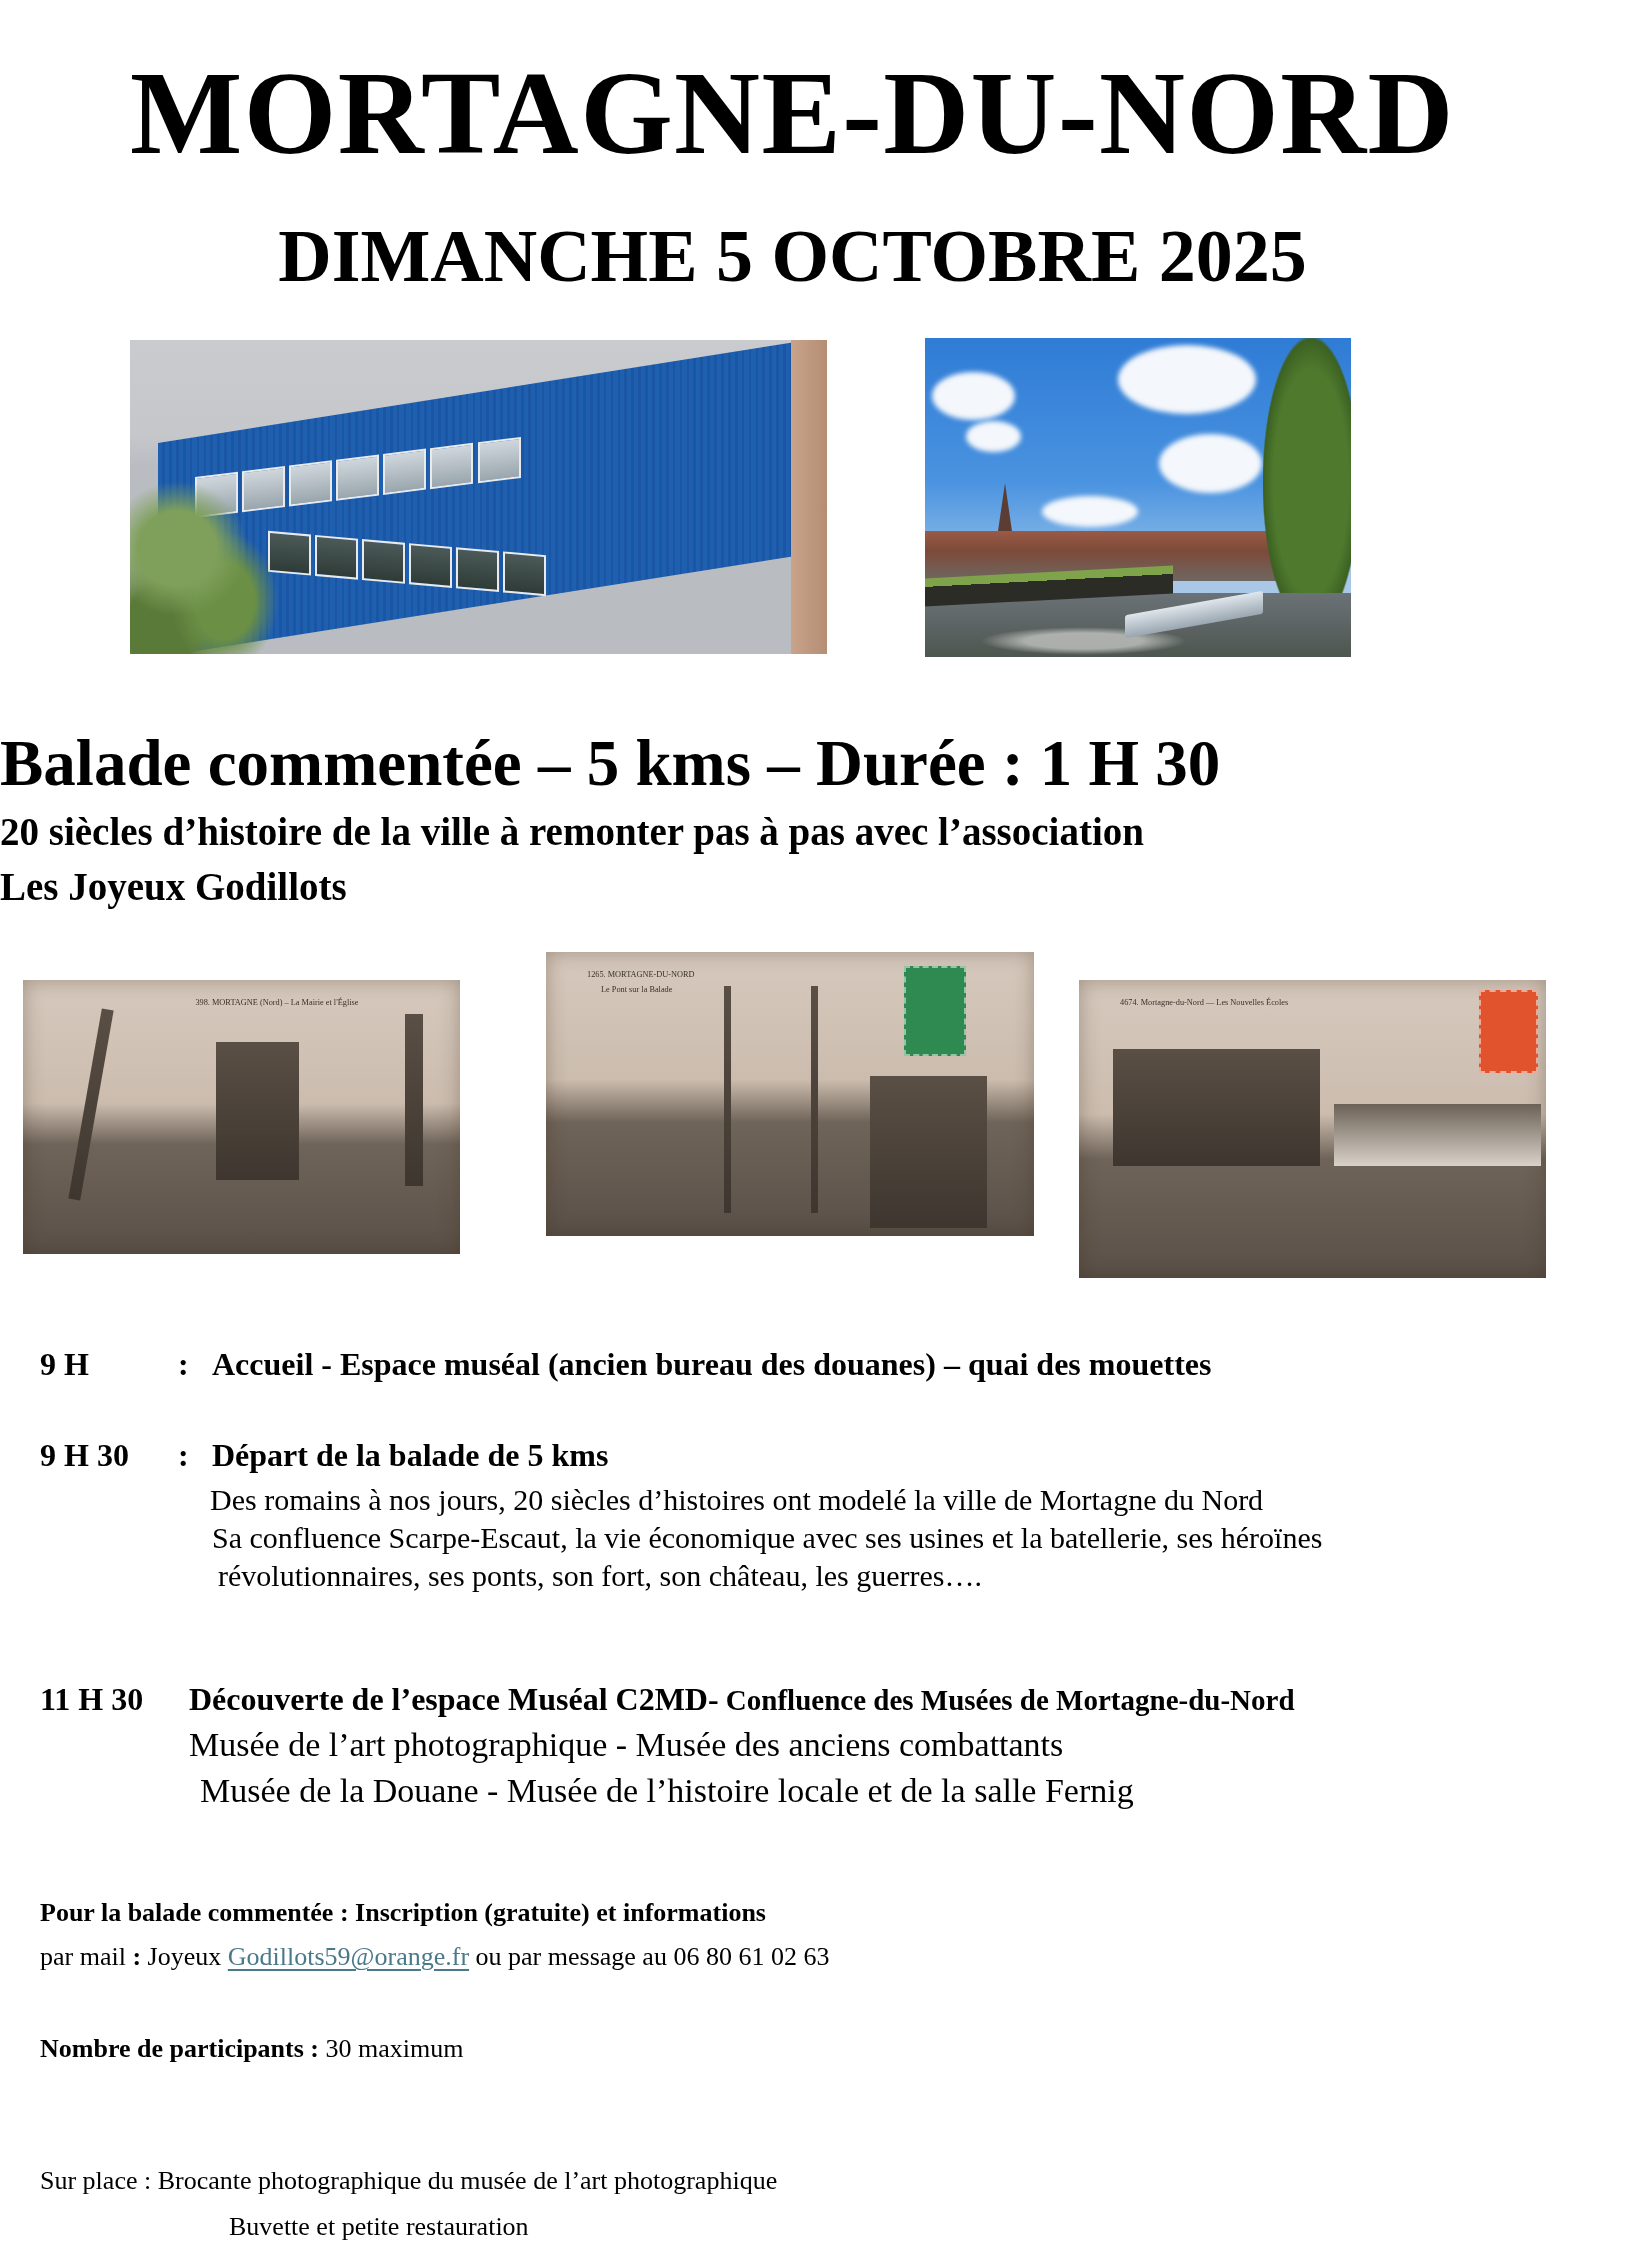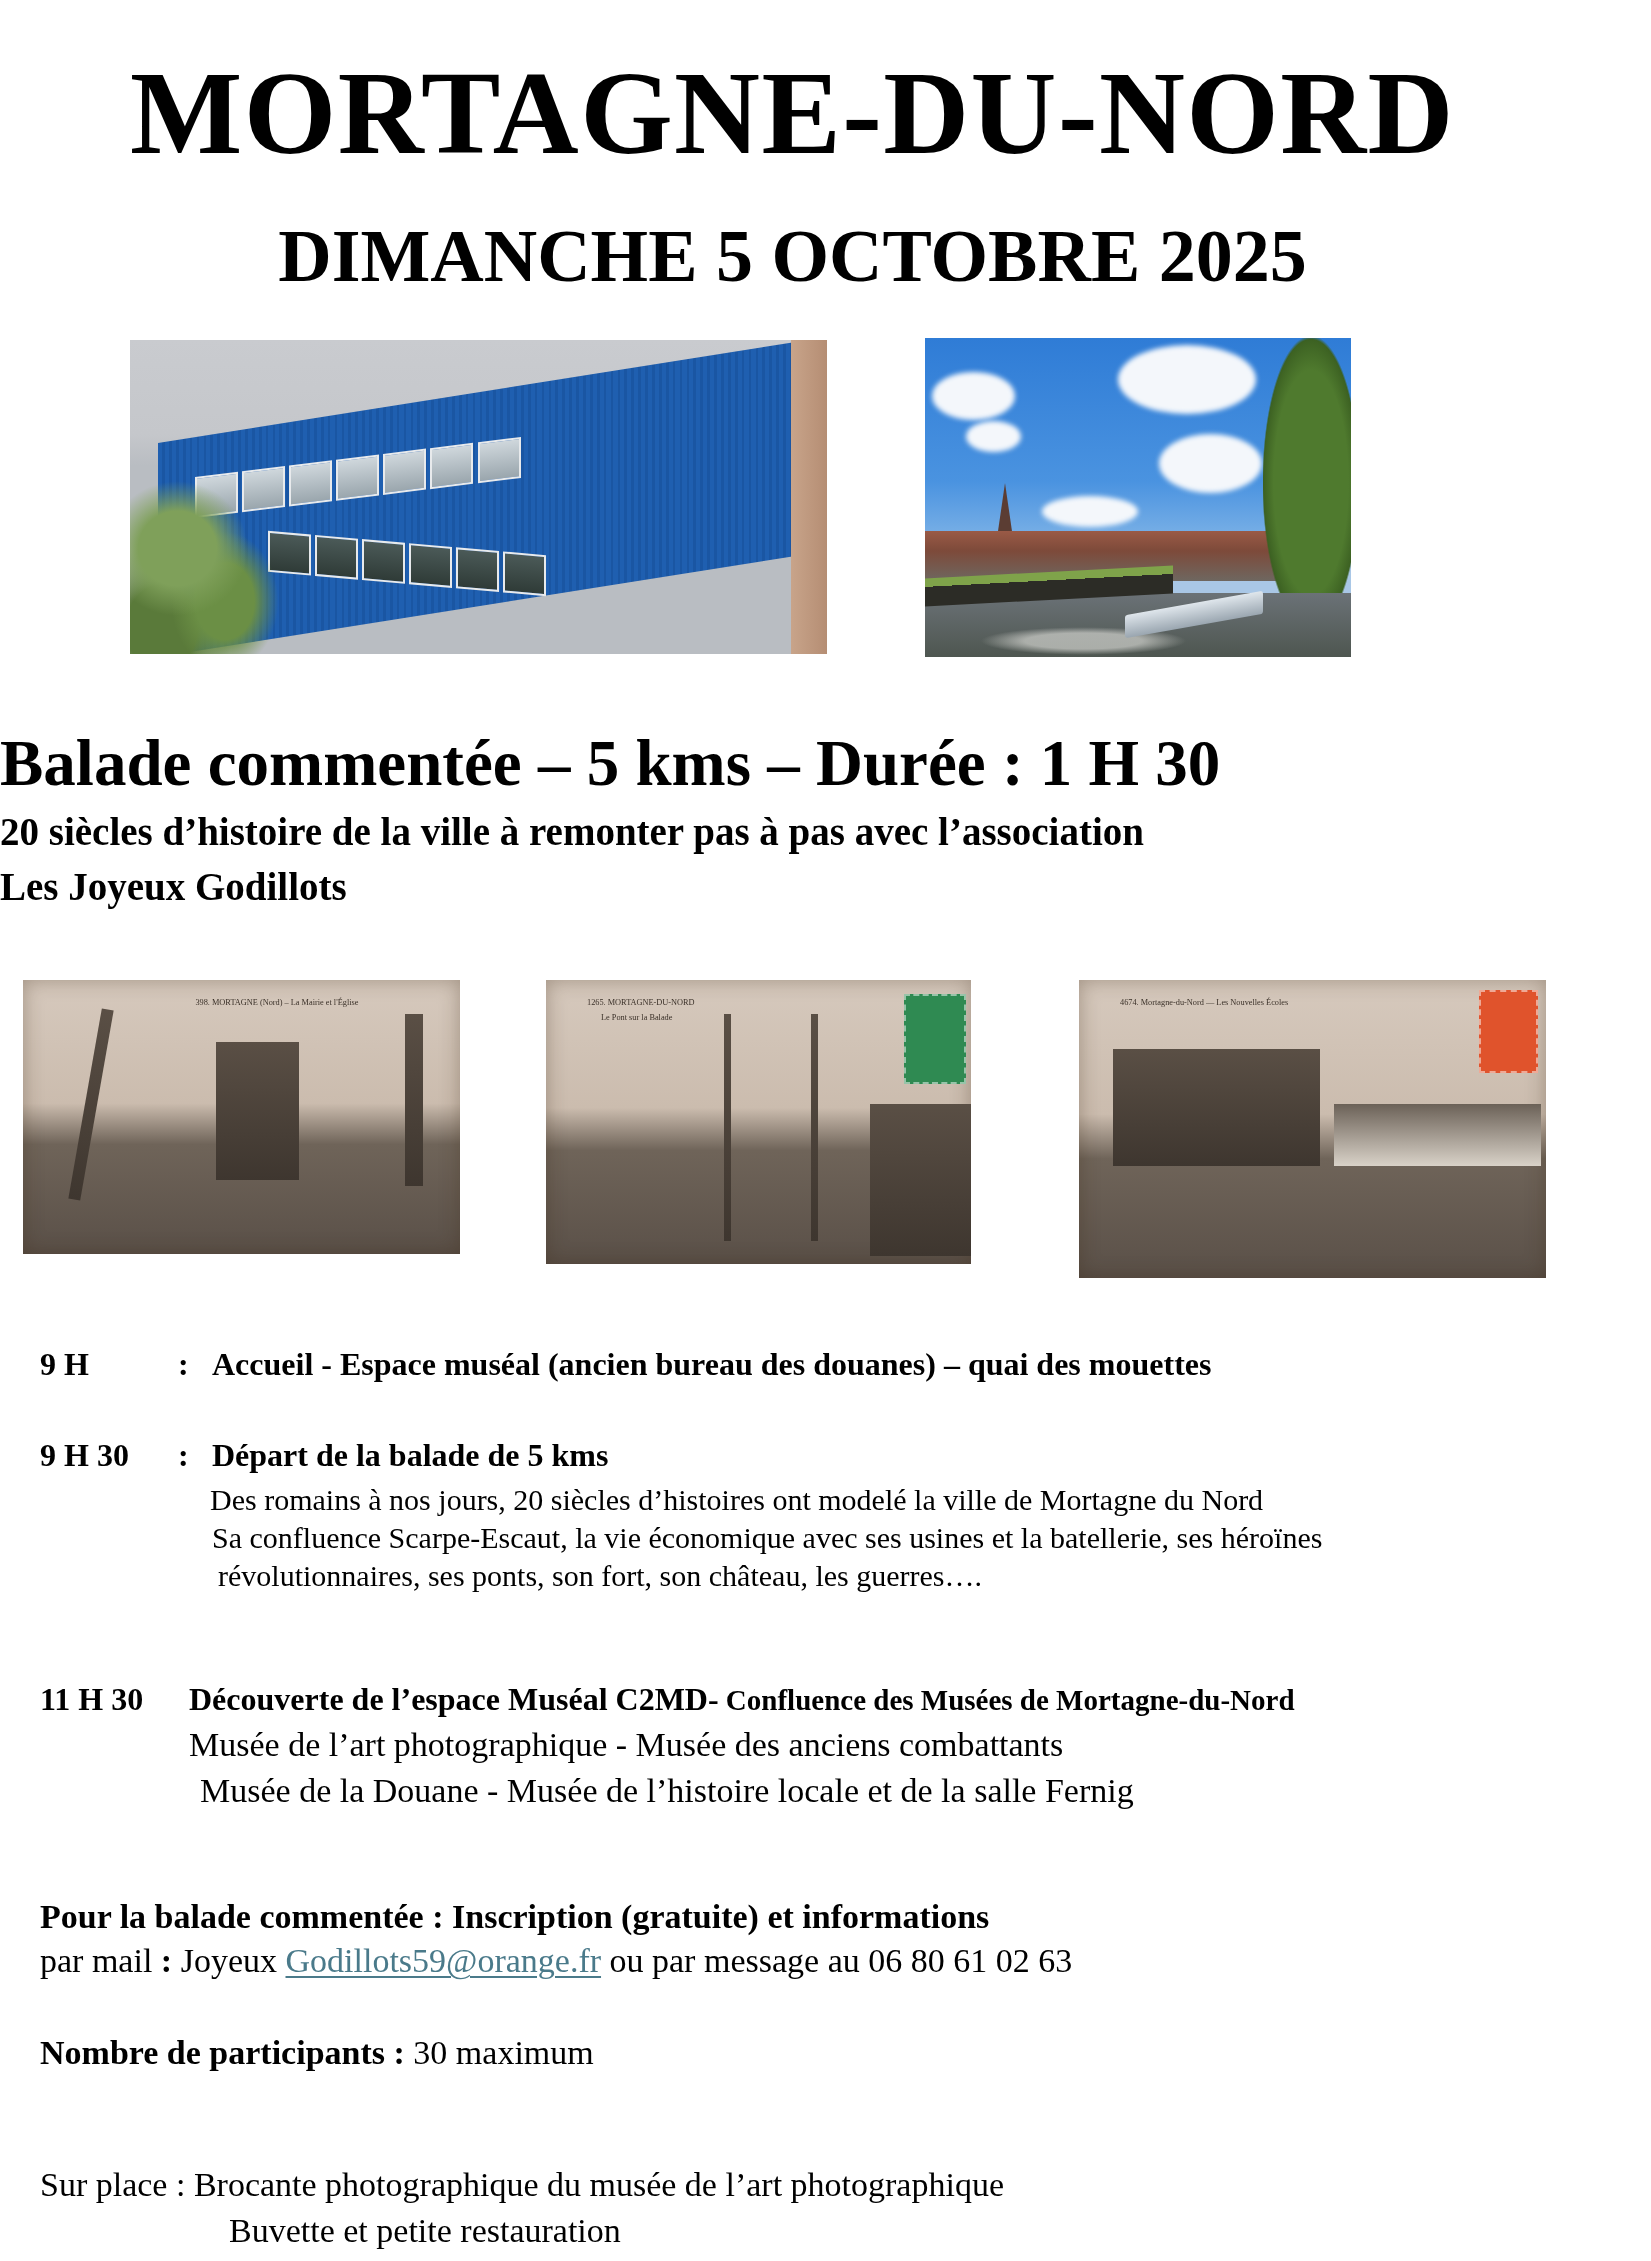--- a/index.html
+++ b/index.html
@@ -44,21 +44,21 @@
   #walk-sub1 { top: 812px; font-size: 39px; font-weight: bold; line-height: 1; }
   #walk-sub2 { top: 867px; font-size: 39px; font-weight: bold; line-height: 1; }
 
   
   .postcard { position: absolute; background: linear-gradient(180deg,#d6c9bd 0%,#cbbcae 45%,#6f6459 60%,#5a5048 100%); box-shadow: inset 0 0 20.7px rgba(60,40,20,0.35); overflow: hidden; }
   .postcard .caption { position: absolute; top: 18px; font-size: 8.3px; font-family: "Liberation Serif", serif; color: #3a3028; white-space: nowrap; }
   .postcard .caption-2 { position: absolute; top: 33px; font-size: 8.3px; color: #3a3028; white-space: nowrap; }
   .postcard .stamp { position: absolute; width: 62px; height: 90px; border: 2.1px dashed rgba(255,255,255,0.5); }
   .postcard .building { position: absolute; background: linear-gradient(180deg,#5a4f45,#3e362f); }
   #postcard-1 { left: 23.4px; top: 980px; width: 437px; height: 274px; }
-  #postcard-2 { left: 546px; top: 980px; width: 425px; height: 284px; }
+  #postcard-2 { left: 546px; top: 952px; width: 488px; height: 284px; }
   #postcard-3 { left: 1079px; top: 980px; width: 467px; height: 298px; }
 
   
   .sched { position: absolute; left: 40px; font-size: 32px; line-height: 1; white-space: nowrap; }
   .sched .time { font-weight: bold; display: inline-block; }
   .sched .sep { font-weight: bold; display: inline-block; }
   .sched .title { font-weight: bold; }
   .sched .subtitle { font-weight: bold; font-size: 29px; }
   .desc { position: absolute; font-size: 30px; line-height: 1; white-space: nowrap; }
   .muse { position: absolute; font-size: 34px; line-height: 1; white-space: nowrap; }
@@ -71,21 +71,21 @@
   #item-2 .sep { width: 34px; }
   #desc-1 { left: 210px; top: 1485px; }
   #desc-2 { left: 212px; top: 1523px; }
   #desc-3 { left: 218px; top: 1561px; }
 
   #item-3 { top: 1683px; }
   #item-3 .time { width: 149px; }
   #muse-1 { left: 189px; top: 1728px; }
   #muse-2 { left: 200px; top: 1774px; }
 
-  .info { position: absolute; left: 40px; font-size: 34px; line-height: 1; white-space: nowrap; }
+  .info { position: absolute; left: 40px; font-size: 26px; line-height: 1; white-space: nowrap; }
   #reg-title { top: 1900px; font-weight: bold; }
   #reg-line { top: 1944px; }
   #reg-line .email { color: #4a7a8a; text-decoration: underline; text-decoration-thickness: 2.1px; text-underline-offset: 4.1px; }
   #participants { top: 2036px; }
   #participants .lbl { font-weight: bold; }
   #onsite-1 { top: 2168px; }
   #onsite-2 { left: 229px; top: 2214px; text-align: center; }
 </style>
 </head>
 <body>

